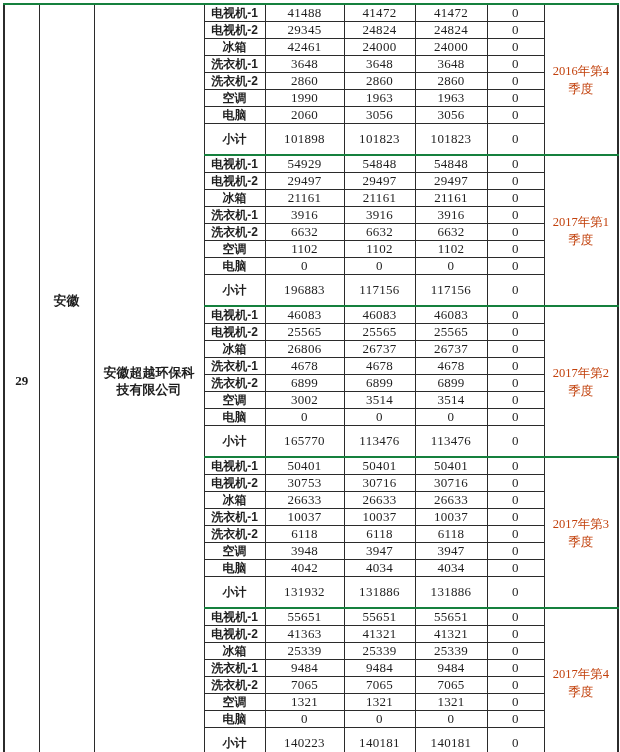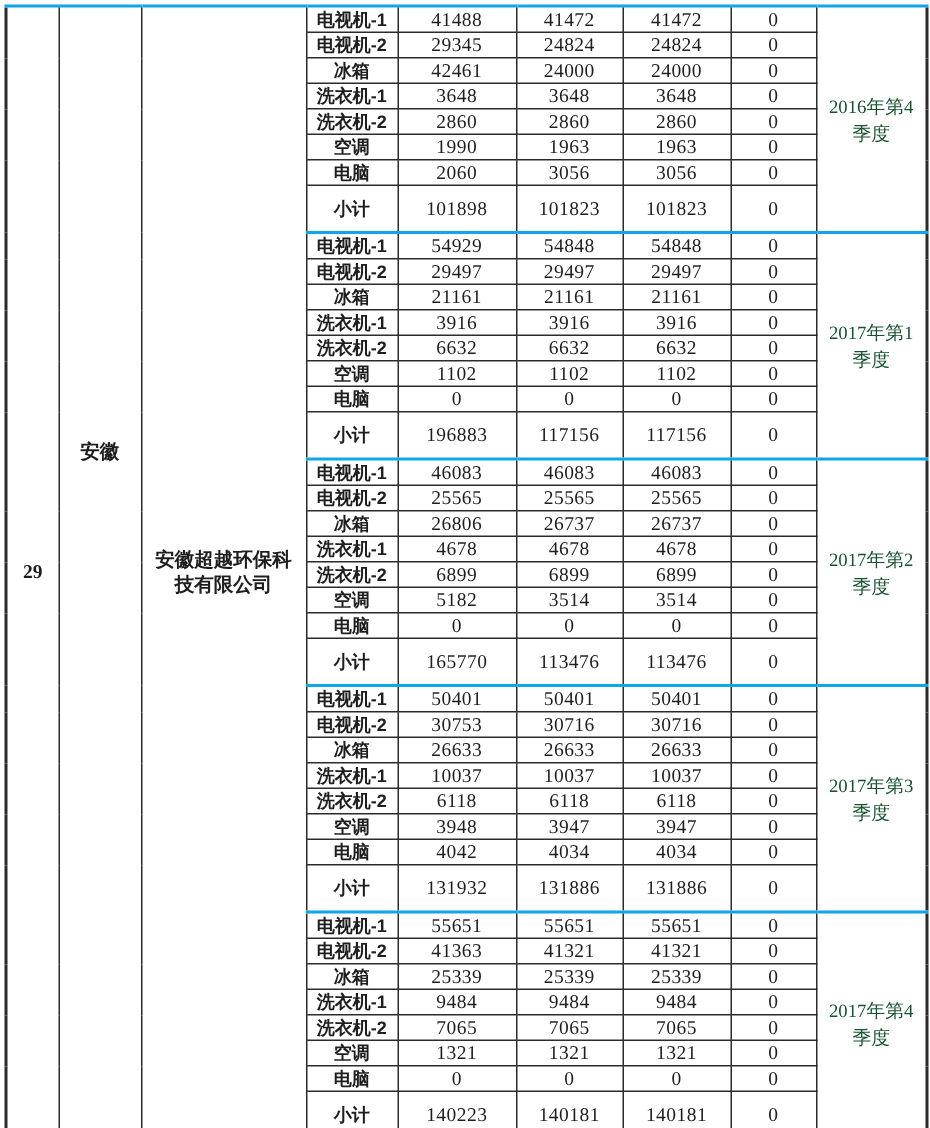--- a/index.html
+++ b/index.html
@@ -12,35 +12,35 @@
     border-collapse:collapse;table-layout:fixed;width:614px;
     border:2px solid #2b2b2b;border-bottom:3px solid #2b2b2b;
   }
   th,td{
     border:1px solid #2b2b2b;text-align:center;vertical-align:middle;
     padding:0;overflow:hidden;color:#1e1e1e;font-weight:normal;
     line-height:16px;white-space:normal;
   }
   tr.r{height:15.6px}
   tr.sub{height:31.5px}
-  tr.bt > th, tr.bt > td{border-top:2px solid #0ea5e9}
+  tr.bt > th, tr.bt > td{border-top:2px solid #15803d}
   .num{font-family:"Liberation Serif", serif;font-size:13px;letter-spacing:.3px}
   .pname{font-family:"Liberation Sans", sans-serif;font-weight:bold;font-size:12px}
   .rowno{font-family:"Liberation Serif", serif;font-weight:bold;font-size:13px}
   .prov{
     vertical-align:top;padding-top:288px;
     font-family:"Liberation Sans", sans-serif;font-weight:bold;font-size:13px;
   }
   .comp{
     font-family:"Liberation Sans", sans-serif;font-weight:bold;font-size:13px;
     line-height:17px;padding:0 8px;
   }
   .quarter{
     font-family:"Liberation Serif", serif;font-size:12.5px;line-height:18px;
-    padding:4px 7px;color:#14532d;
+    padding:4px 7px;color:#c2410c;
   }
 </style>
 </head>
 <body>
 
 <div class="page">
   <table>
     <colgroup>
       <col style="width:35px">
         <col style="width:55px">
@@ -201,21 +201,21 @@
         </tr>
         <tr class="r">
           <th class="pname">洗衣机-2</th>
           <td class="num">6899</td>
           <td class="num">6899</td>
           <td class="num">6899</td>
           <td class="num">0</td>
         </tr>
         <tr class="r">
           <th class="pname">空调</th>
-          <td class="num">5182</td>
+          <td class="num">3002</td>
           <td class="num">3514</td>
           <td class="num">3514</td>
           <td class="num">0</td>
         </tr>
         <tr class="r">
           <th class="pname">电脑</th>
           <td class="num">0</td>
           <td class="num">0</td>
           <td class="num">0</td>
           <td class="num">0</td>

